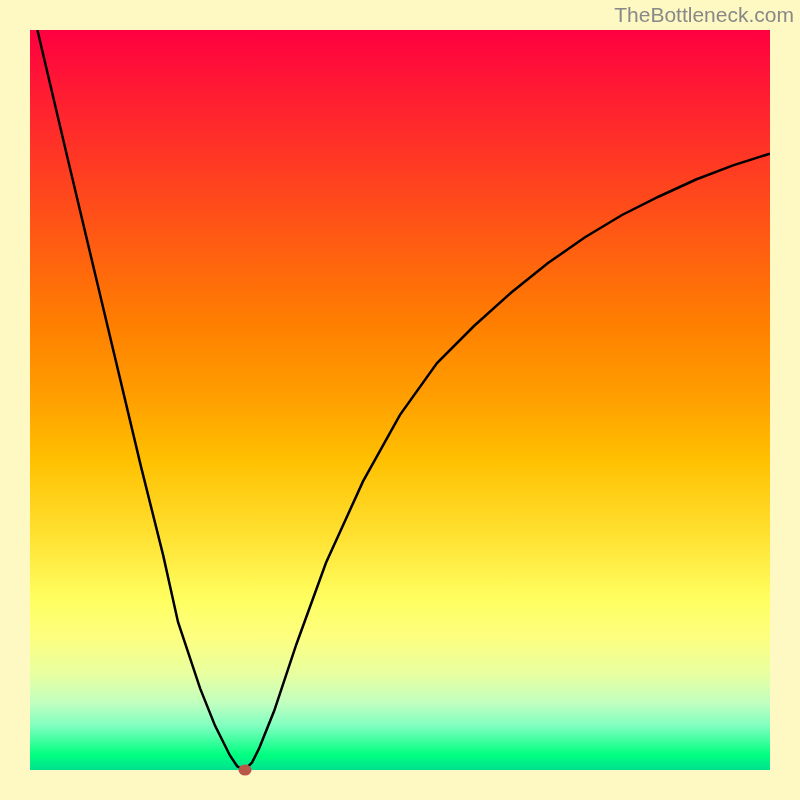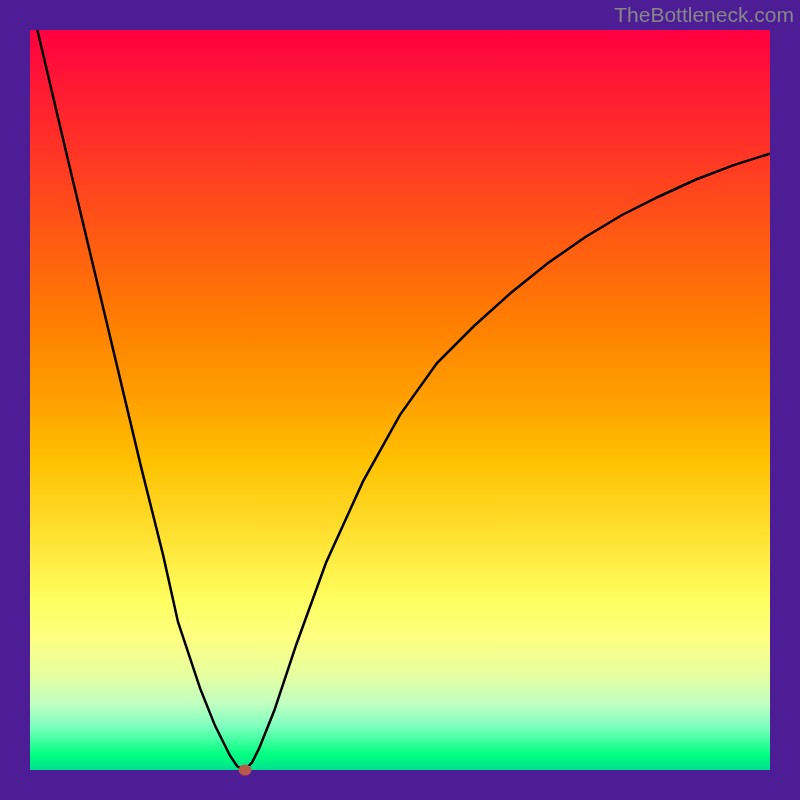--- a/index.html
+++ b/index.html
@@ -1,20 +1,20 @@
 <!DOCTYPE html>
 <html><head>
 <meta charset="utf-8">
 <style>
   * { margin: 0; padding: 0; box-sizing: border-box; }
   body { width: 800px; height: 800px; overflow: hidden; font-family: Arial, sans-serif; }
   .chart-container {
     width: 800px;
     height: 800px;
-    background: #4c1d95;
+    background: #fef9c3;
     position: relative;
   }
   .plot-area {
     position: absolute;
     left: 30px;
     top: 30px;
     width: 740px;
     height: 740px;
     background: linear-gradient(to bottom,
       #ff0040 0%,

